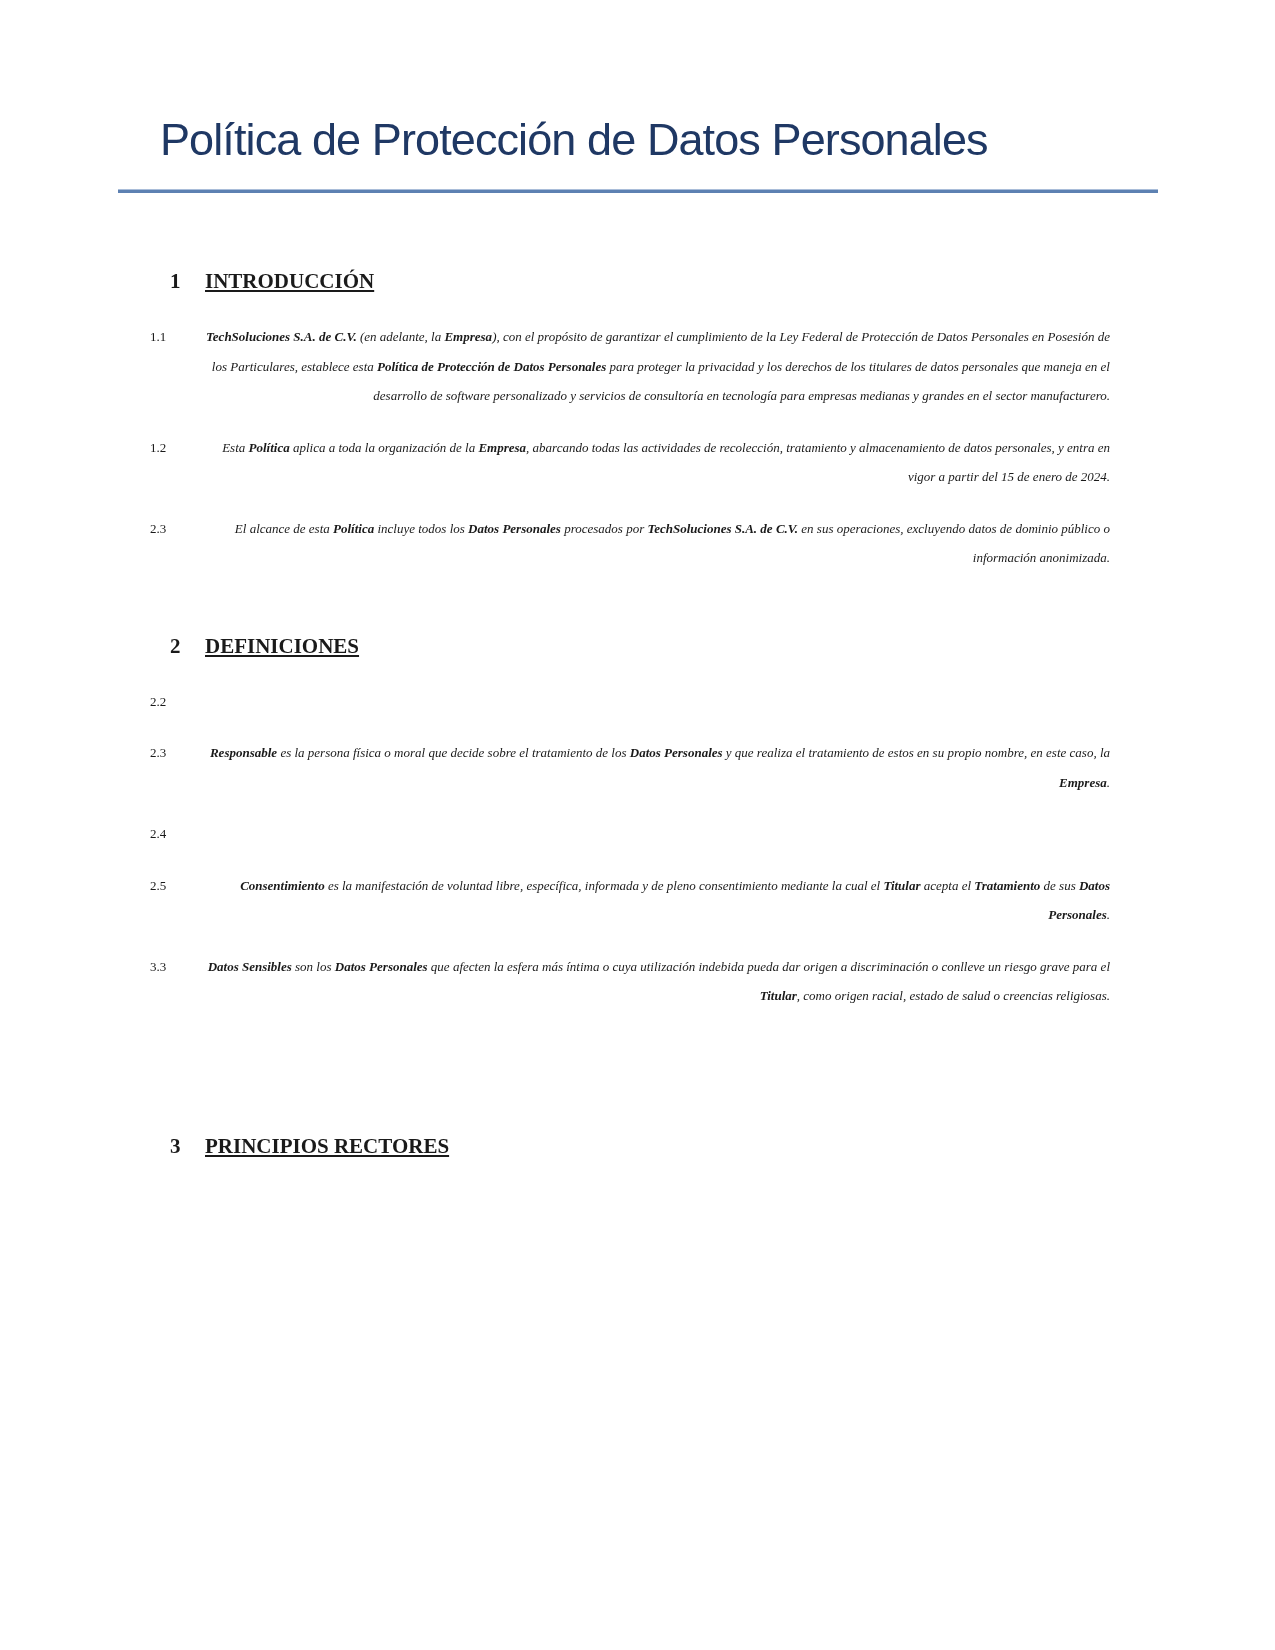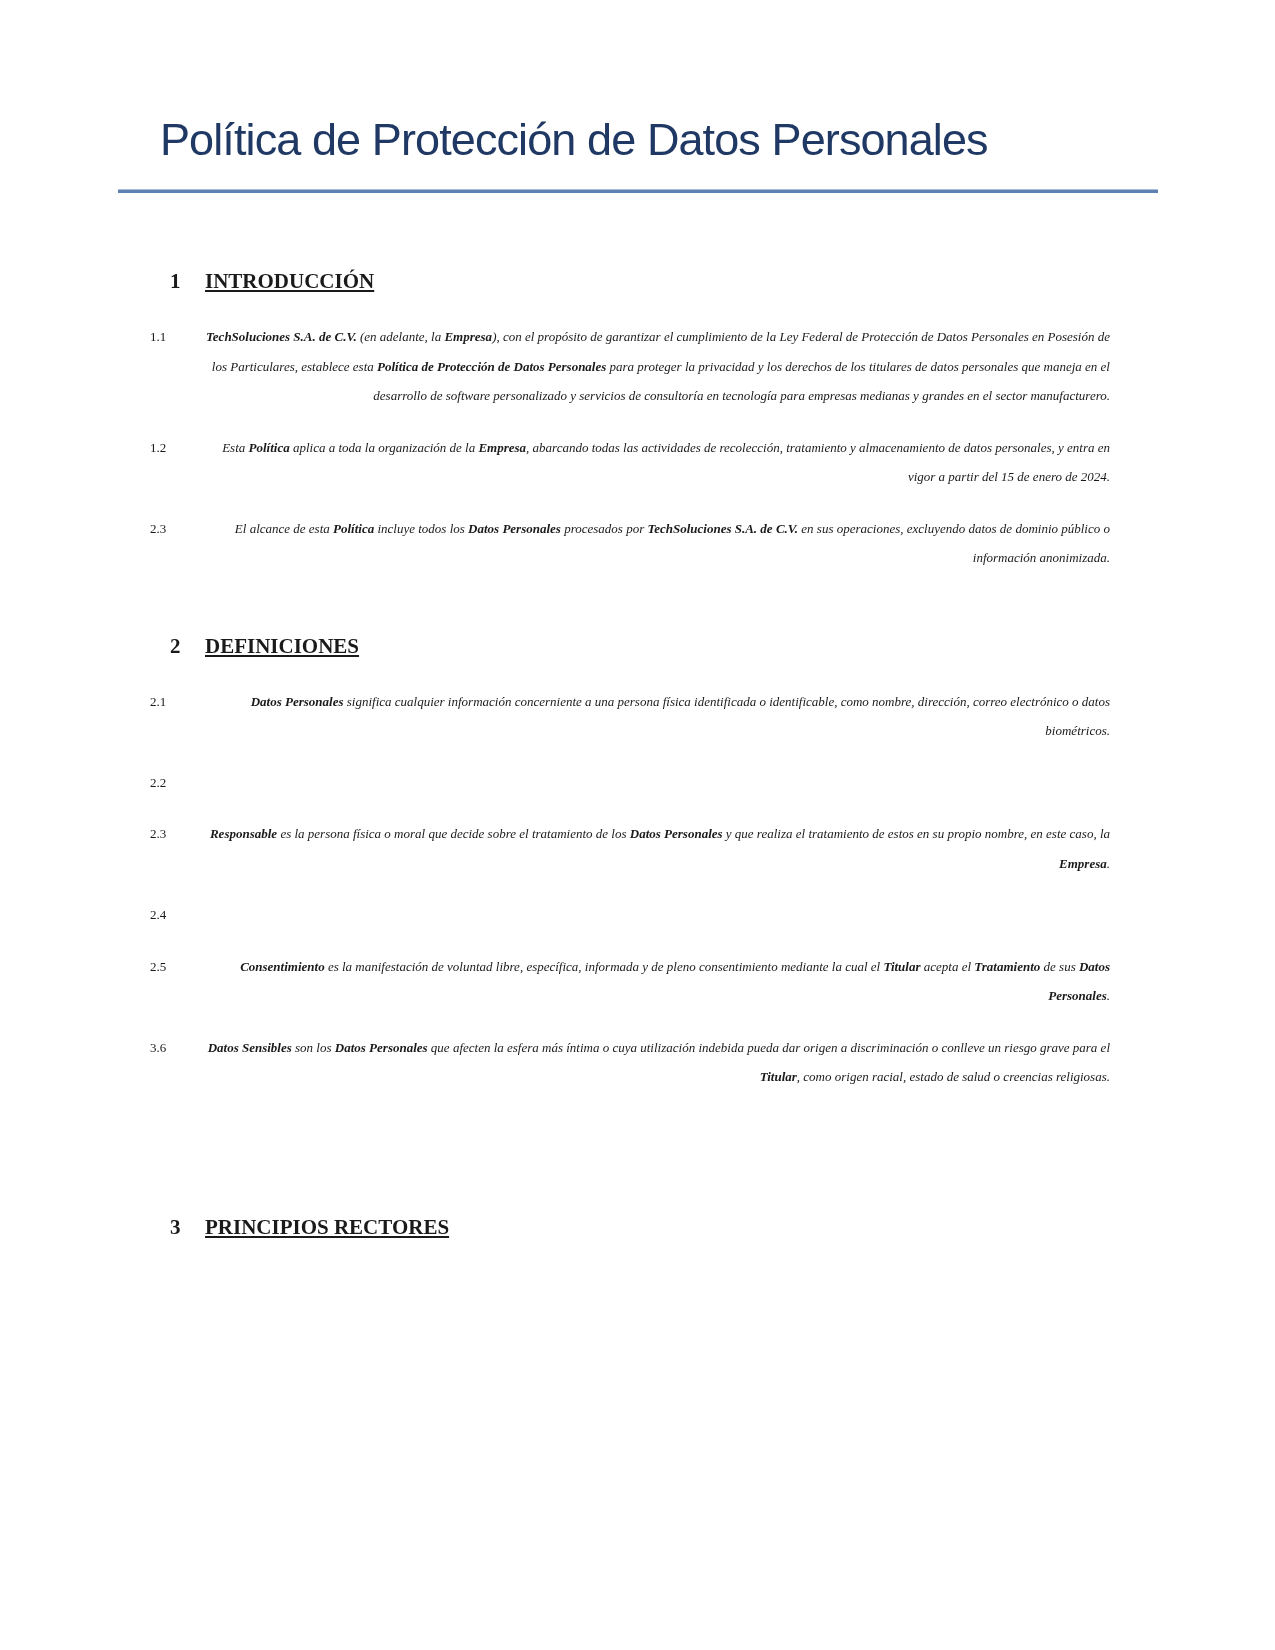--- a/index.html
+++ b/index.html
@@ -112,39 +112,35 @@
             <span class="para-num">2.3</span>
             <p class="para-text"><span>El alcance de esta </span><strong>Política</strong><span> incluye todos los </span><strong>Datos Personales</strong><span> procesados por </span><strong>TechSoluciones S.A. de C.V.</strong><span> en sus operaciones, excluyendo datos de dominio público o información anonimizada.</span></p>
           </div>
         </section>
         <section class="doc-section">
           <div class="sec-heading">
             <span class="sec-num">2</span>
             <span class="sec-title">DEFINICIONES</span>
           </div>
           <div class="para">
-            <span class="para-num">2.1</span>
-            <p class="para-text"><strong>Datos Personales</strong><span> significa cualquier información concerniente a una persona física identificada o identificable, como nombre, dirección, correo electrónico o datos biométricos.</span></p>
-          </div>
-          <div class="para">
             <span class="para-num">2.2</span>
           </div>
           <div class="para">
             <span class="para-num">2.3</span>
             <p class="para-text"><strong>Responsable</strong><span> es la persona física o moral que decide sobre el tratamiento de los </span><strong>Datos Personales</strong><span> y que realiza el tratamiento de estos en su propio nombre, en este caso, la </span><strong>Empresa</strong><span>.</span></p>
           </div>
           <div class="para">
             <span class="para-num">2.4</span>
           </div>
           <div class="para">
             <span class="para-num">2.5</span>
             <p class="para-text"><strong>Consentimiento</strong><span> es la manifestación de voluntad libre, específica, informada y de pleno consentimiento mediante la cual el </span><strong>Titular</strong><span> acepta el </span><strong>Tratamiento</strong><span> de sus </span><strong>Datos Personales</strong><span>.</span></p>
           </div>
           <div class="para">
-            <span class="para-num">3.6</span>
+            <span class="para-num">3.3</span>
             <p class="para-text"><strong>Datos Sensibles</strong><span> son los </span><strong>Datos Personales</strong><span> que afecten la esfera más íntima o cuya utilización indebida pueda dar origen a discriminación o conlleve un riesgo grave para el </span><strong>Titular</strong><span>, como origen racial, estado de salud o creencias religiosas.</span></p>
           </div>
         </section>
         <section class="doc-section">
           <div class="sec-heading">
             <span class="sec-num">3</span>
             <span class="sec-title">PRINCIPIOS RECTORES</span>
           </div>
         </section>
       </main>

